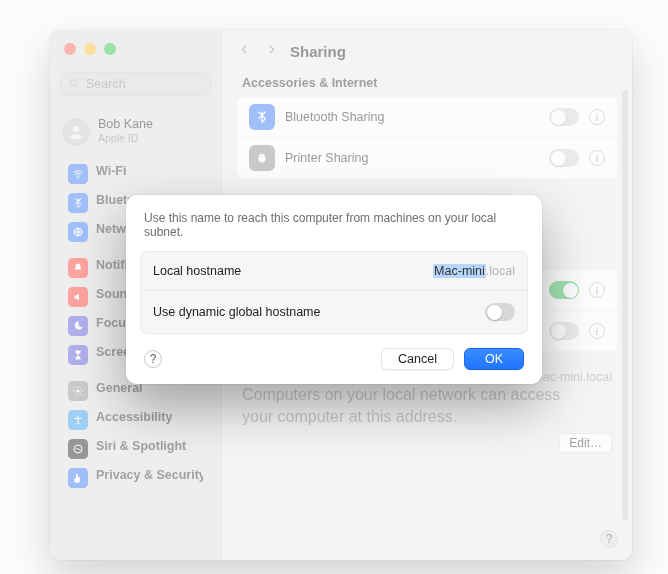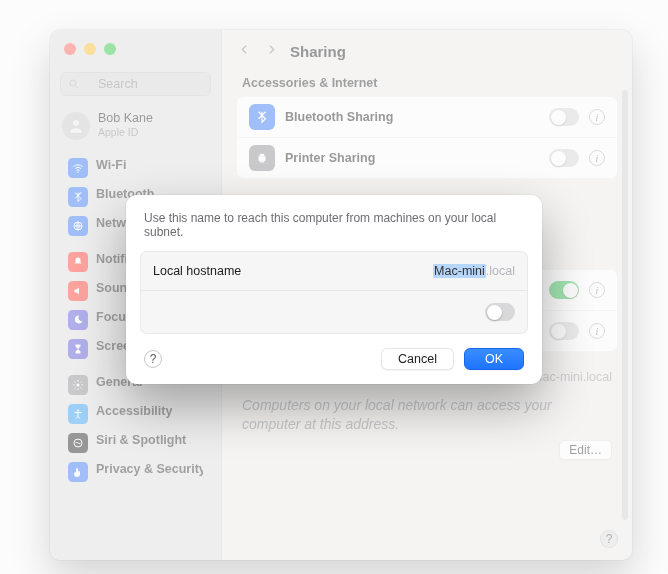--- a/index.html
+++ b/index.html
@@ -12,22 +12,22 @@
 .traffic { position: absolute; top: 13px; left: 14px; display: flex; gap: 8px; z-index: 5; }
 .dot { width: 12px; height: 12px; border-radius: 50%; }
 .dot.red { background: #ff5f57; } .dot.yellow { background: #febc2e; } .dot.green { background: #28c840; }
 
 .sidebar {
   width: 172px; height: 100%; background: rgba(224,224,226,0.9);
   padding-top: 38px; font-size: 12.5px; color: #3a3a3a; overflow: hidden;
   border-right: 1px solid rgba(0,0,0,0.06);
 }
 .search {
-  margin: 4px 10px 10px; height: 24px; background: rgba(0,0,0,0.04);
-  border-radius: 6px; display: flex; align-items: center; gap: 18px; padding: 0 7px;
+  margin: 4px 10px 16px; height: 24px; background: rgba(0,0,0,0.04);
+  border-radius: 6px; display: flex; align-items: center; gap: 6px; padding: 0 7px;
   color: #8a8a8d; font-size: 12.5px; border: 1px solid rgba(0,0,0,0.06);
 }
 .search svg { width: 12px; height: 12px; opacity: .55; }
 
 .userblock { display: flex; align-items: flex-start; gap: 8px; padding: 6px 12px; }
 .avatar { width: 28px; height: 28px; border-radius: 50%; background: #c9c9cd; display:flex; align-items:center; justify-content:center; }
 .avatar svg { width: 18px; height: 18px; fill: #f0f0f2; }
 .uname { font-size: 12.5px; color: #252525; line-height: 1.1; }
 .usub { font-size: 10.5px; color: #8a8a8d; }
 .family-av { width: 26px; height: 18px; position:relative; }
@@ -48,31 +48,31 @@
 .nav-arrows { display:flex; gap: 14px; color:#8a8a8d; }
 .nav-arrows svg { width: 13px; height: 13px; stroke:#8b8b8f; stroke-width:2.4; fill:none; }
 .mtitle { font-size: 15px; font-weight: 600; color: #222; }
 
 .msec-title { font-size: 12.5px; font-weight: 600; color: #333; padding: 10px 20px 6px; }
 .mpanel { background: #fff; border-radius: 8px; margin: 0 14px; border: 1px solid rgba(0,0,0,0.06); }
 .mrow { display:flex; align-items:center; gap:10px; padding: 7px 12px; border-bottom: 1px solid rgba(0,0,0,0.06); }
 .mrow:last-child { border-bottom: none; }
 .mrow .ricon { width: 26px; height: 26px; border-radius: 6px; display:flex; align-items:center; justify-content:center; }
 .mrow .ricon svg { width:14px; height:14px; fill:#fff; }
-.mrow .rlabel { flex:1; font-size:12.5px; color:#222;font-weight:bold; }
+.mrow .rlabel { flex:1; font-size:12.5px; color:#222; }
 .toggle { width: 30px; height: 18px; border-radius: 9px; background:#d8d8da; position:relative; }
 .toggle.on { background:#34c759; }
 .toggle .knob { width:15px; height:15px; border-radius:50%; background:#fff; position:absolute; top:1.5px; left:1.5px; box-shadow: 0 1px 2px rgba(0,0,0,0.25); }
 .toggle.on .knob { left: 13.5px; }
 .info-i { width:16px; height:16px; border-radius:50%; border:1.3px solid #b6b6ba; display:flex; align-items:center; justify-content:center; font-size:10px; color:#7d7d82; font-style: italic; font-family: Georgia, serif; }
 
 .hostblock { margin: 18px 20px 0; font-size: 12px; }
 .hn-title { font-size: 12.5px; color:#333; }
 .hn-val { float:right; color:#9a9a9e; font-size:12.5px; }
-.hn-desc { color:#8b8b8f; font-size:14px; margin-top: 12px; max-width: 320px; line-height:1.35;font-style:italic; }
+.hn-desc { color:#8b8b8f; font-size:16px; margin-top: 0; max-width: 320px; line-height:1.35; }
 .editbtn { float:right; margin-top:6px; background:#fff; border:1px solid rgba(0,0,0,0.12); border-radius:5px; padding:2px 9px; font-size:12px; color:#333; box-shadow: 0 1px 1px rgba(0,0,0,0.04); }
 
 .help-corner { position:absolute; right:14px; bottom:12px; width:18px; height:18px; border-radius:50%; background:#e1e1e3; border:1px solid rgba(0,0,0,0.12); font-size:12px; color:#555; display:flex; align-items:center; justify-content:center; }
 
 .scrim {
   position:absolute; inset:0; background: rgba(250,250,250,0.55);
   z-index: 20;
 }
 
 .dialog {
@@ -328,20 +328,21 @@
   <div class="dmsg">Use this name to reach this computer from machines on your local subnet.</div>
   <div class="dpanel">
     <div class="drow">
       <span class="dlabel">Local hostname</span>
       <span class="spacer"></span>
       <span class="hostval">
         <span class="editable">Mac-mini</span><span class="suffix">.local</span>
       </span>
     </div>
     <div class="drow">
+      <span class="dlabel">Use dynamic global hostname</span>
       <span class="spacer"></span>
       <span class="toggle">
           <span class="knob"></span>
         </span>
     </div>
   </div>
   <div class="dfooter">
     <span class="dhelp">?</span>
     <span class="dspacer"></span>
     <button class="btn">Cancel</button>

